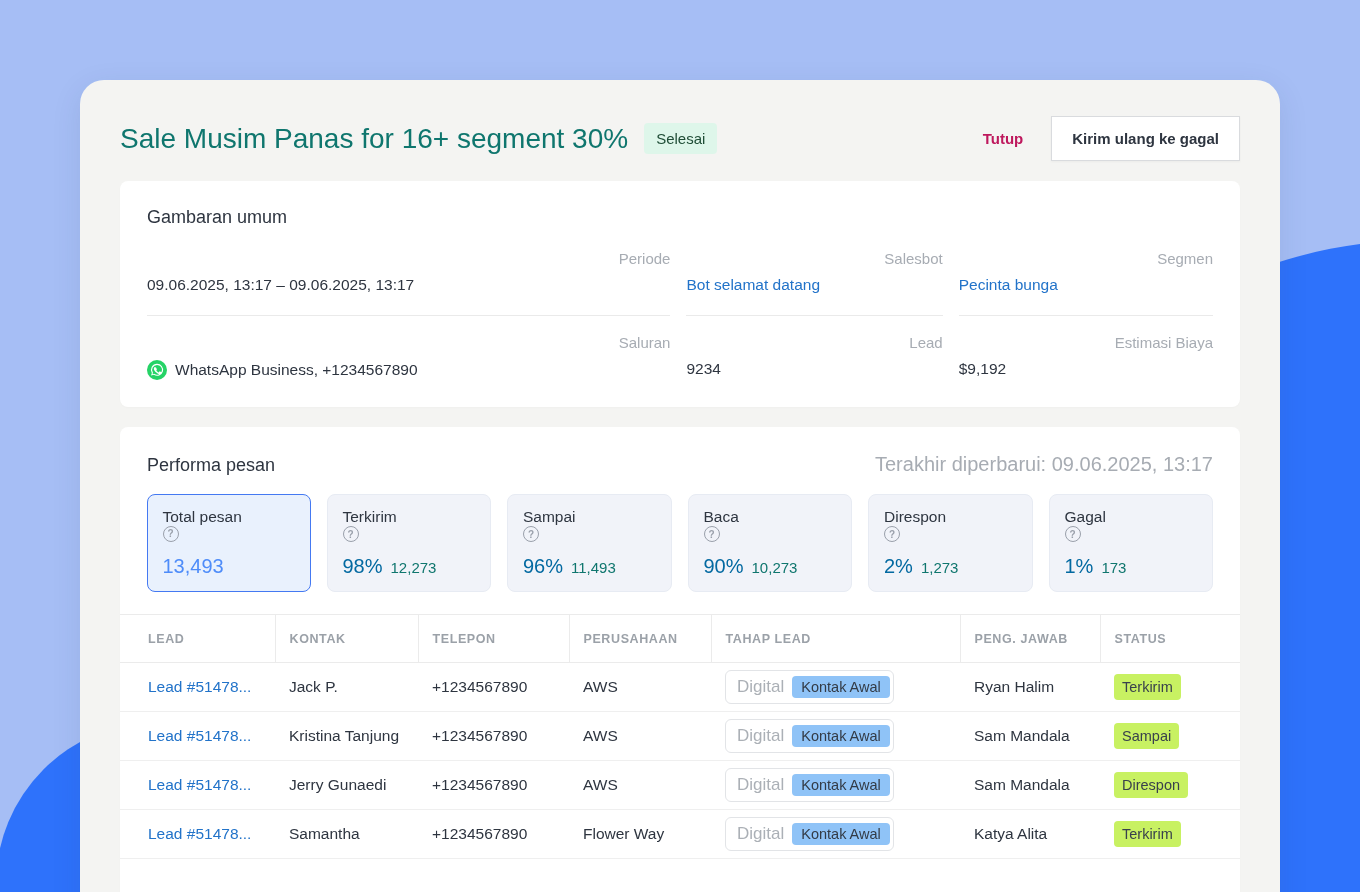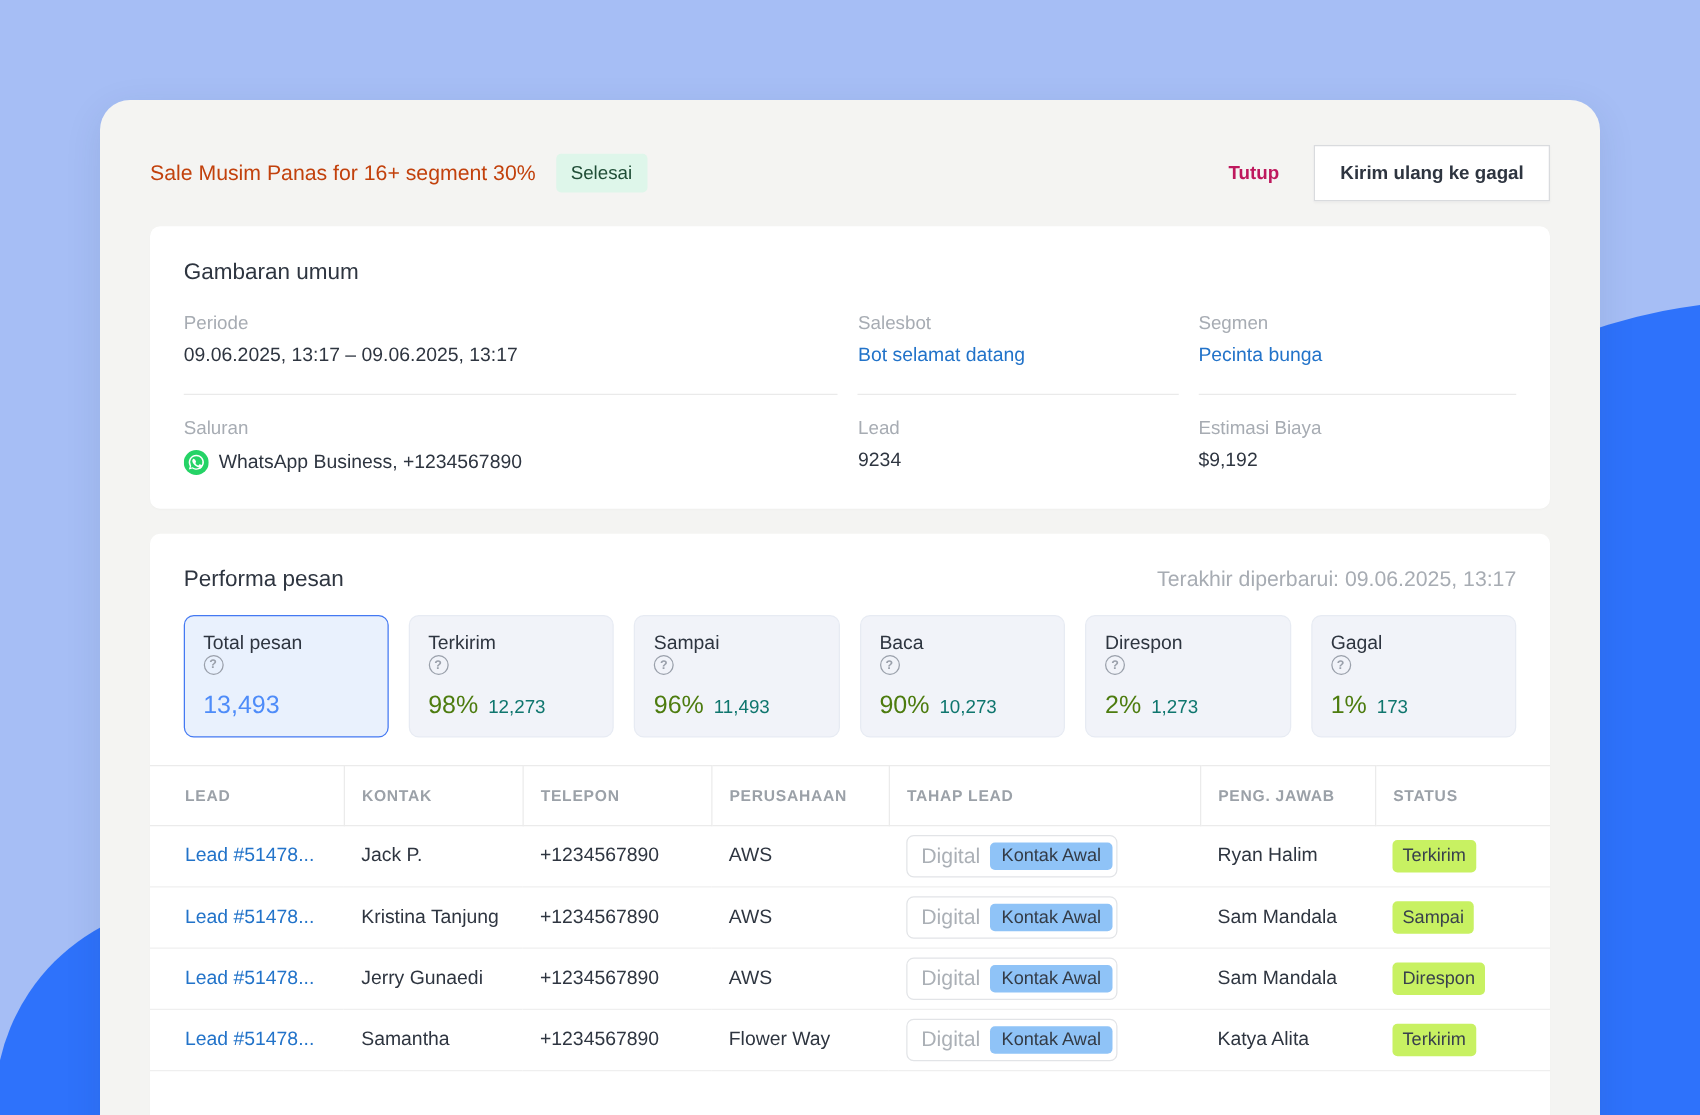--- a/index.html
+++ b/index.html
@@ -24,54 +24,54 @@
     width: 1200px; height: 990px;
     box-sizing: border-box;
     background: #f4f4f2;
     border-radius: 24px;
     padding: 36px 40px;
     box-shadow: 0 8px 30px rgba(30,50,90,.10);
   }
 
   
   .header-row { display: flex; align-items: center; }
-  .page-title { font-size: 17px; color: #c2410c; }
+  .page-title { font-size: 28px; color: #0f766e; }
   .done-badge { margin-left: 16px; background: #def6ea; color: #1f4d36; font-size: 15px; padding: 7px 12px; border-radius: 4px; }
   .spacer { flex: 1; }
   .tutup { color: #be185d; font-weight: bold; font-size: 15px; margin-right: 28px; cursor: pointer; }
   .resend-btn {
     background: #ffffff; border: 1px solid #d9dbde; border-radius: 0;
     padding: 13px 20px; font-weight: bold; font-size: 15px; color: #2e3540;
     font-family: Liberation Sans, sans-serif; cursor: pointer; box-shadow: 0 1px 2px rgba(0,0,0,.04);
   }
 
   
   .card { background: #ffffff; border-radius: 8px; margin-top: 20px; box-shadow: 0 1px 2px rgba(0,0,0,.02); }
   .card.overview { padding: 26px 27px 6px; }
   .card-title { margin: 0; font-size: 18px; font-weight: 400; color: #2e3540; }
 
   .overview-grid { display: grid; grid-template-columns: 527fr 258fr 256fr; column-gap: 16px; margin-top: 4px; }
-  .field { padding: 18px 0 21px; }
+  .field { padding: 18px 0 21px; text-align: right; }
   .field.row1 { border-bottom: 1px solid #eaeaea; }
   .field-label { color: #a7acb3; font-size: 15px; margin-bottom: 9px; }
   .field-value { font-size: 15.5px; color: #2e3540; display: flex; align-items: center; gap: 8px; }
   .field-value.link { color: #2273c9; cursor: pointer; }
   .wa-icon { display: inline-flex; width: 20px; height: 20px; }
 
   .card.performance { padding: 26px 0 70px; }
   .perf-head { display: flex; align-items: baseline; padding: 0 27px; }
-  .last-updated { margin-left: auto; color: #a7acb3; font-size: 17px; }
+  .last-updated { margin-left: auto; color: #a7acb3; font-size: 20px; }
 
   .tiles { display: flex; gap: 16px; margin: 18px 27px 0; }
   .tile { flex: 1; background: #f1f3f9; border: 1px solid #e7ebf3; border-radius: 8px; padding: 13px 15px; box-sizing: border-box; cursor: pointer; }
   .tile.selected { background: #e9f1fd; border: 1.5px solid #4479f2; padding: 12.5px 14.5px; }
   .tile-label-row { display: flex; gap: 0; font-size: 15.5px; color: #2e3540; flex-direction: column; }
   .help-icon { width: 14px; height: 14px; border: 1.5px solid #9aa0ab; border-radius: 50%; color: #9aa0ab; font-size: 10px; font-weight: bold; display: inline-flex; align-items: center; justify-content: center; cursor: pointer; flex: none; }
   .tile-value-row { margin-top: 13px; display: flex; align-items: baseline; gap: 8px; }
-  .tile-percent { font-size: 20px; color: #4d7c0f; }
+  .tile-percent { font-size: 20px; color: #0369a1; }
   .tile-count { font-size: 15px; color: #0f766e; }
   .tile.selected .tile-percent { color: #4e8cf9; }
 
   table { border-collapse: collapse; width: 100%; margin-top: 22px; table-layout: fixed; }
   th {
     height: 48px; font-size: 12.5px; letter-spacing: .6px; color: #9ba1a8;
     text-align: left; font-weight: bold; box-sizing: border-box;
     border-top: 1px solid #ebebeb; border-bottom: 1px solid #ebebeb; border-right: 1px solid #ebebeb;
     padding: 0 8px 0 14px;
   }

